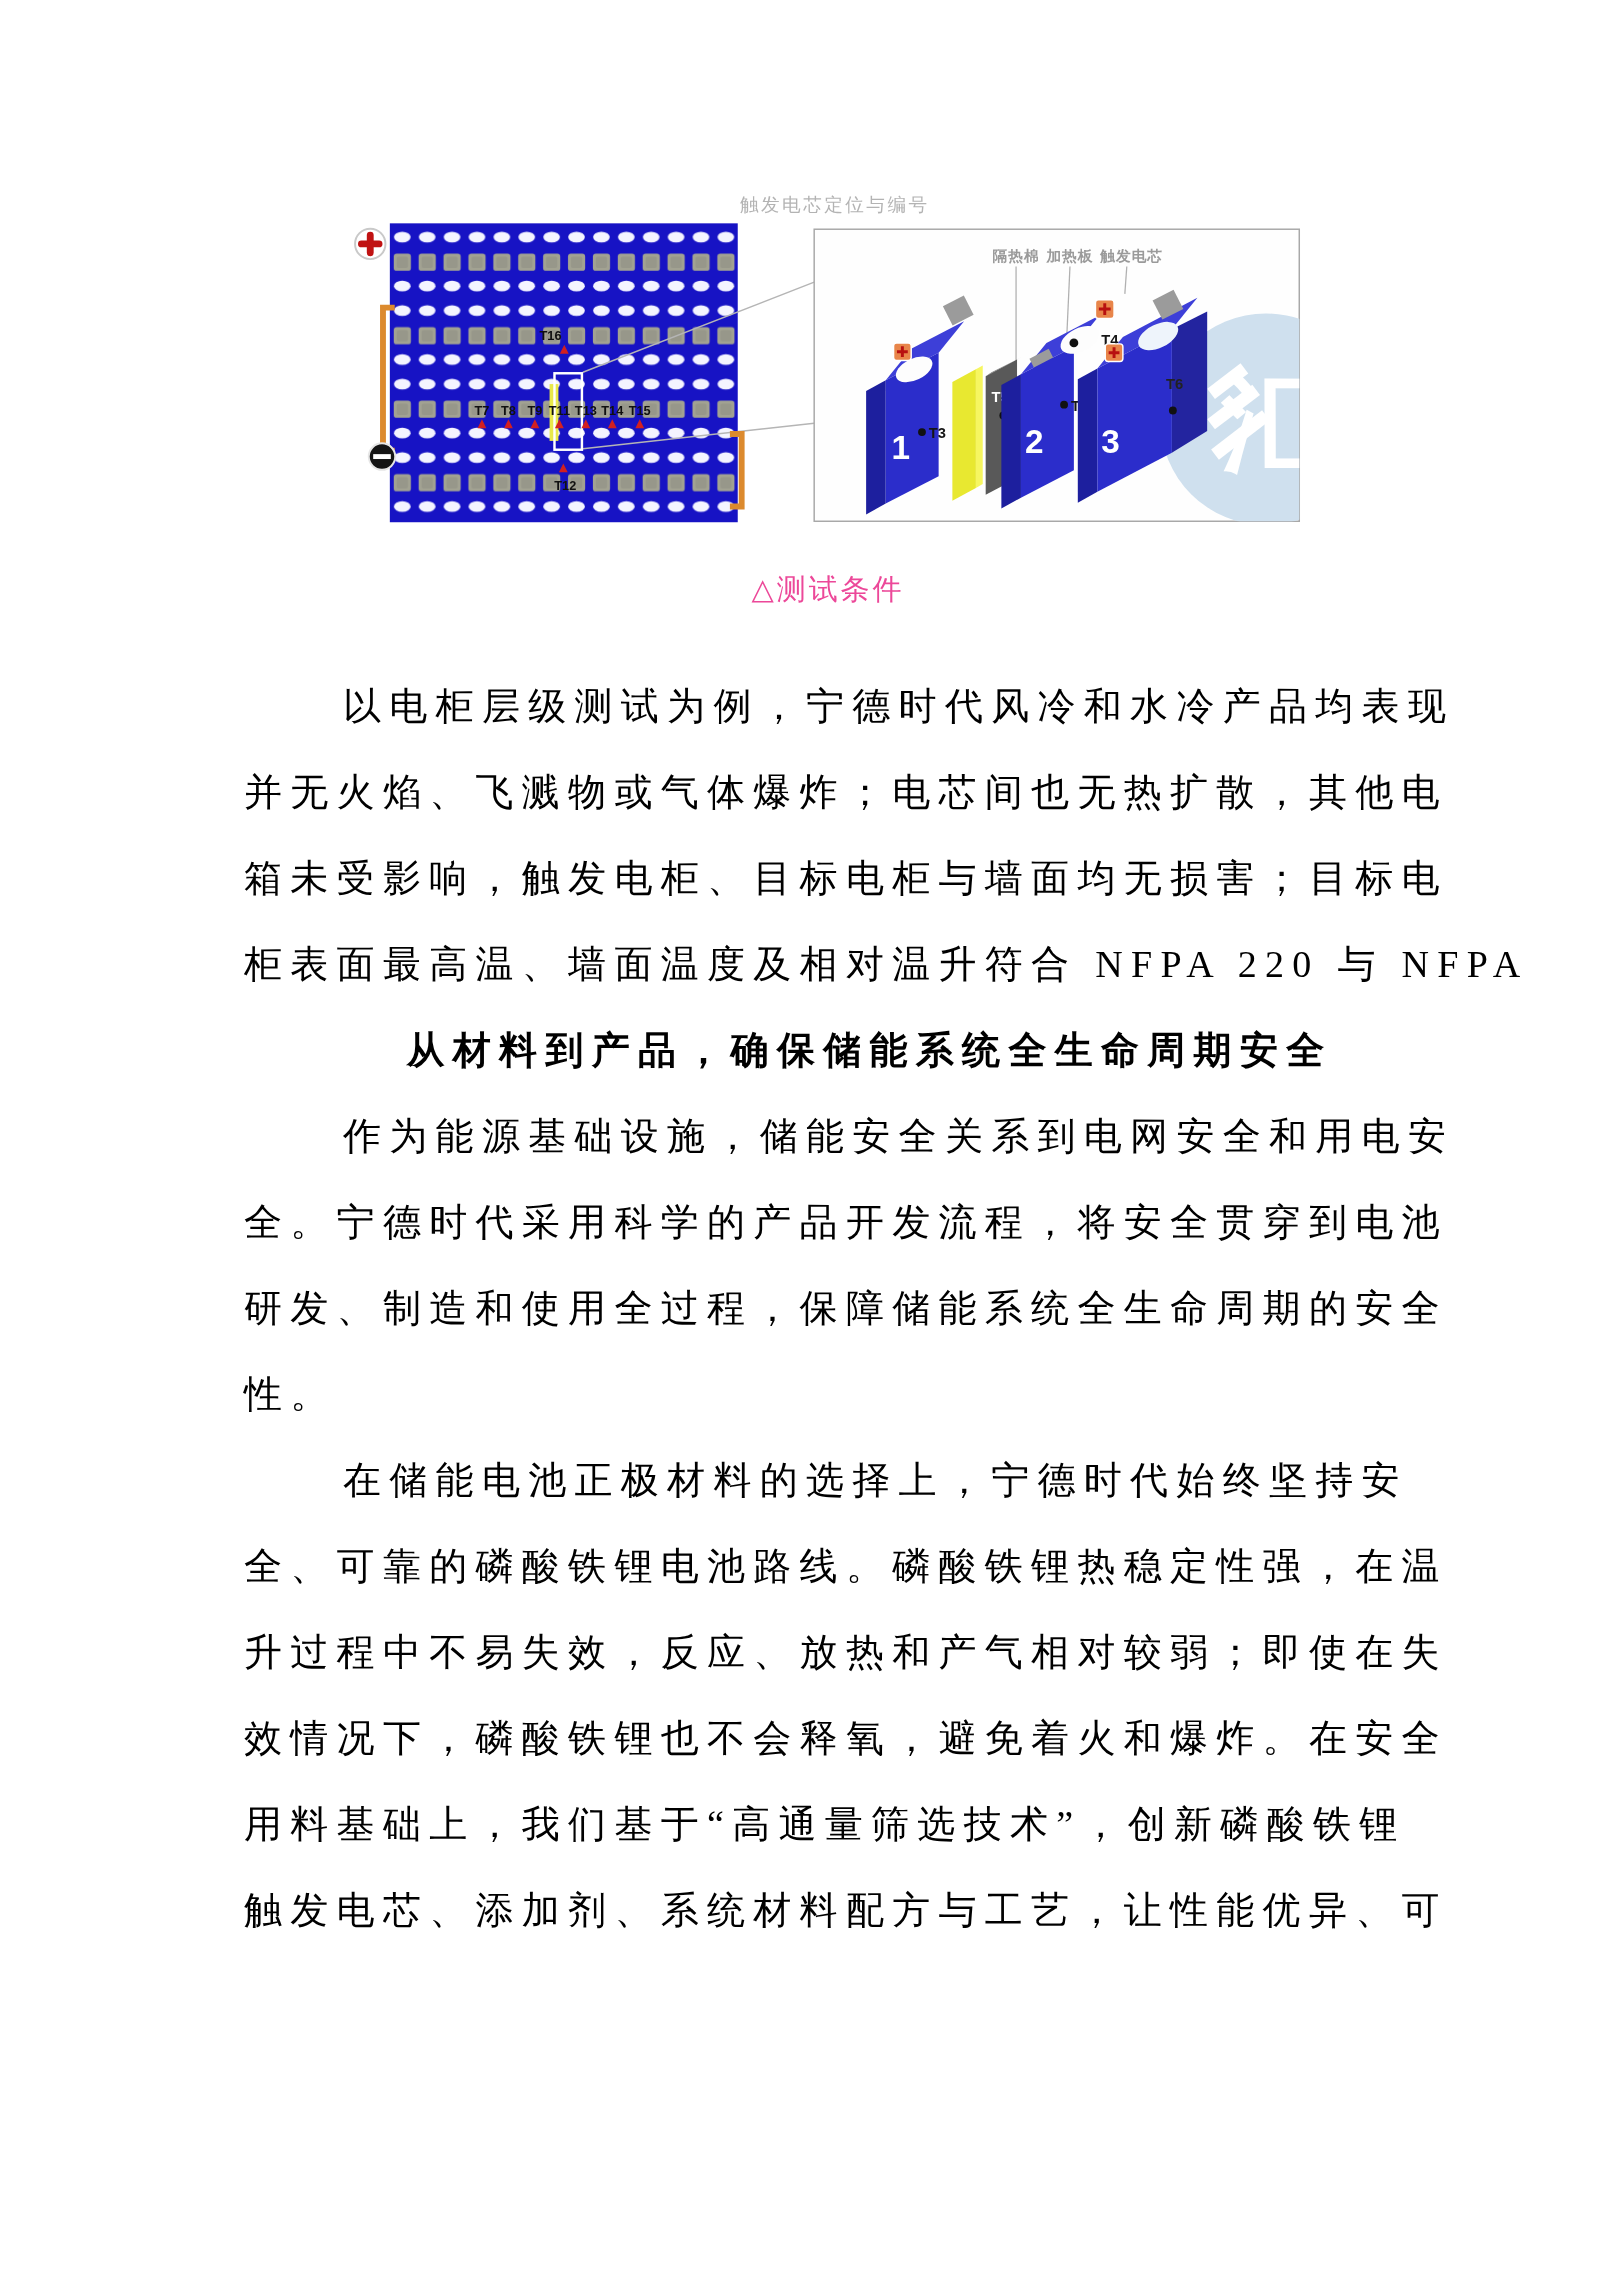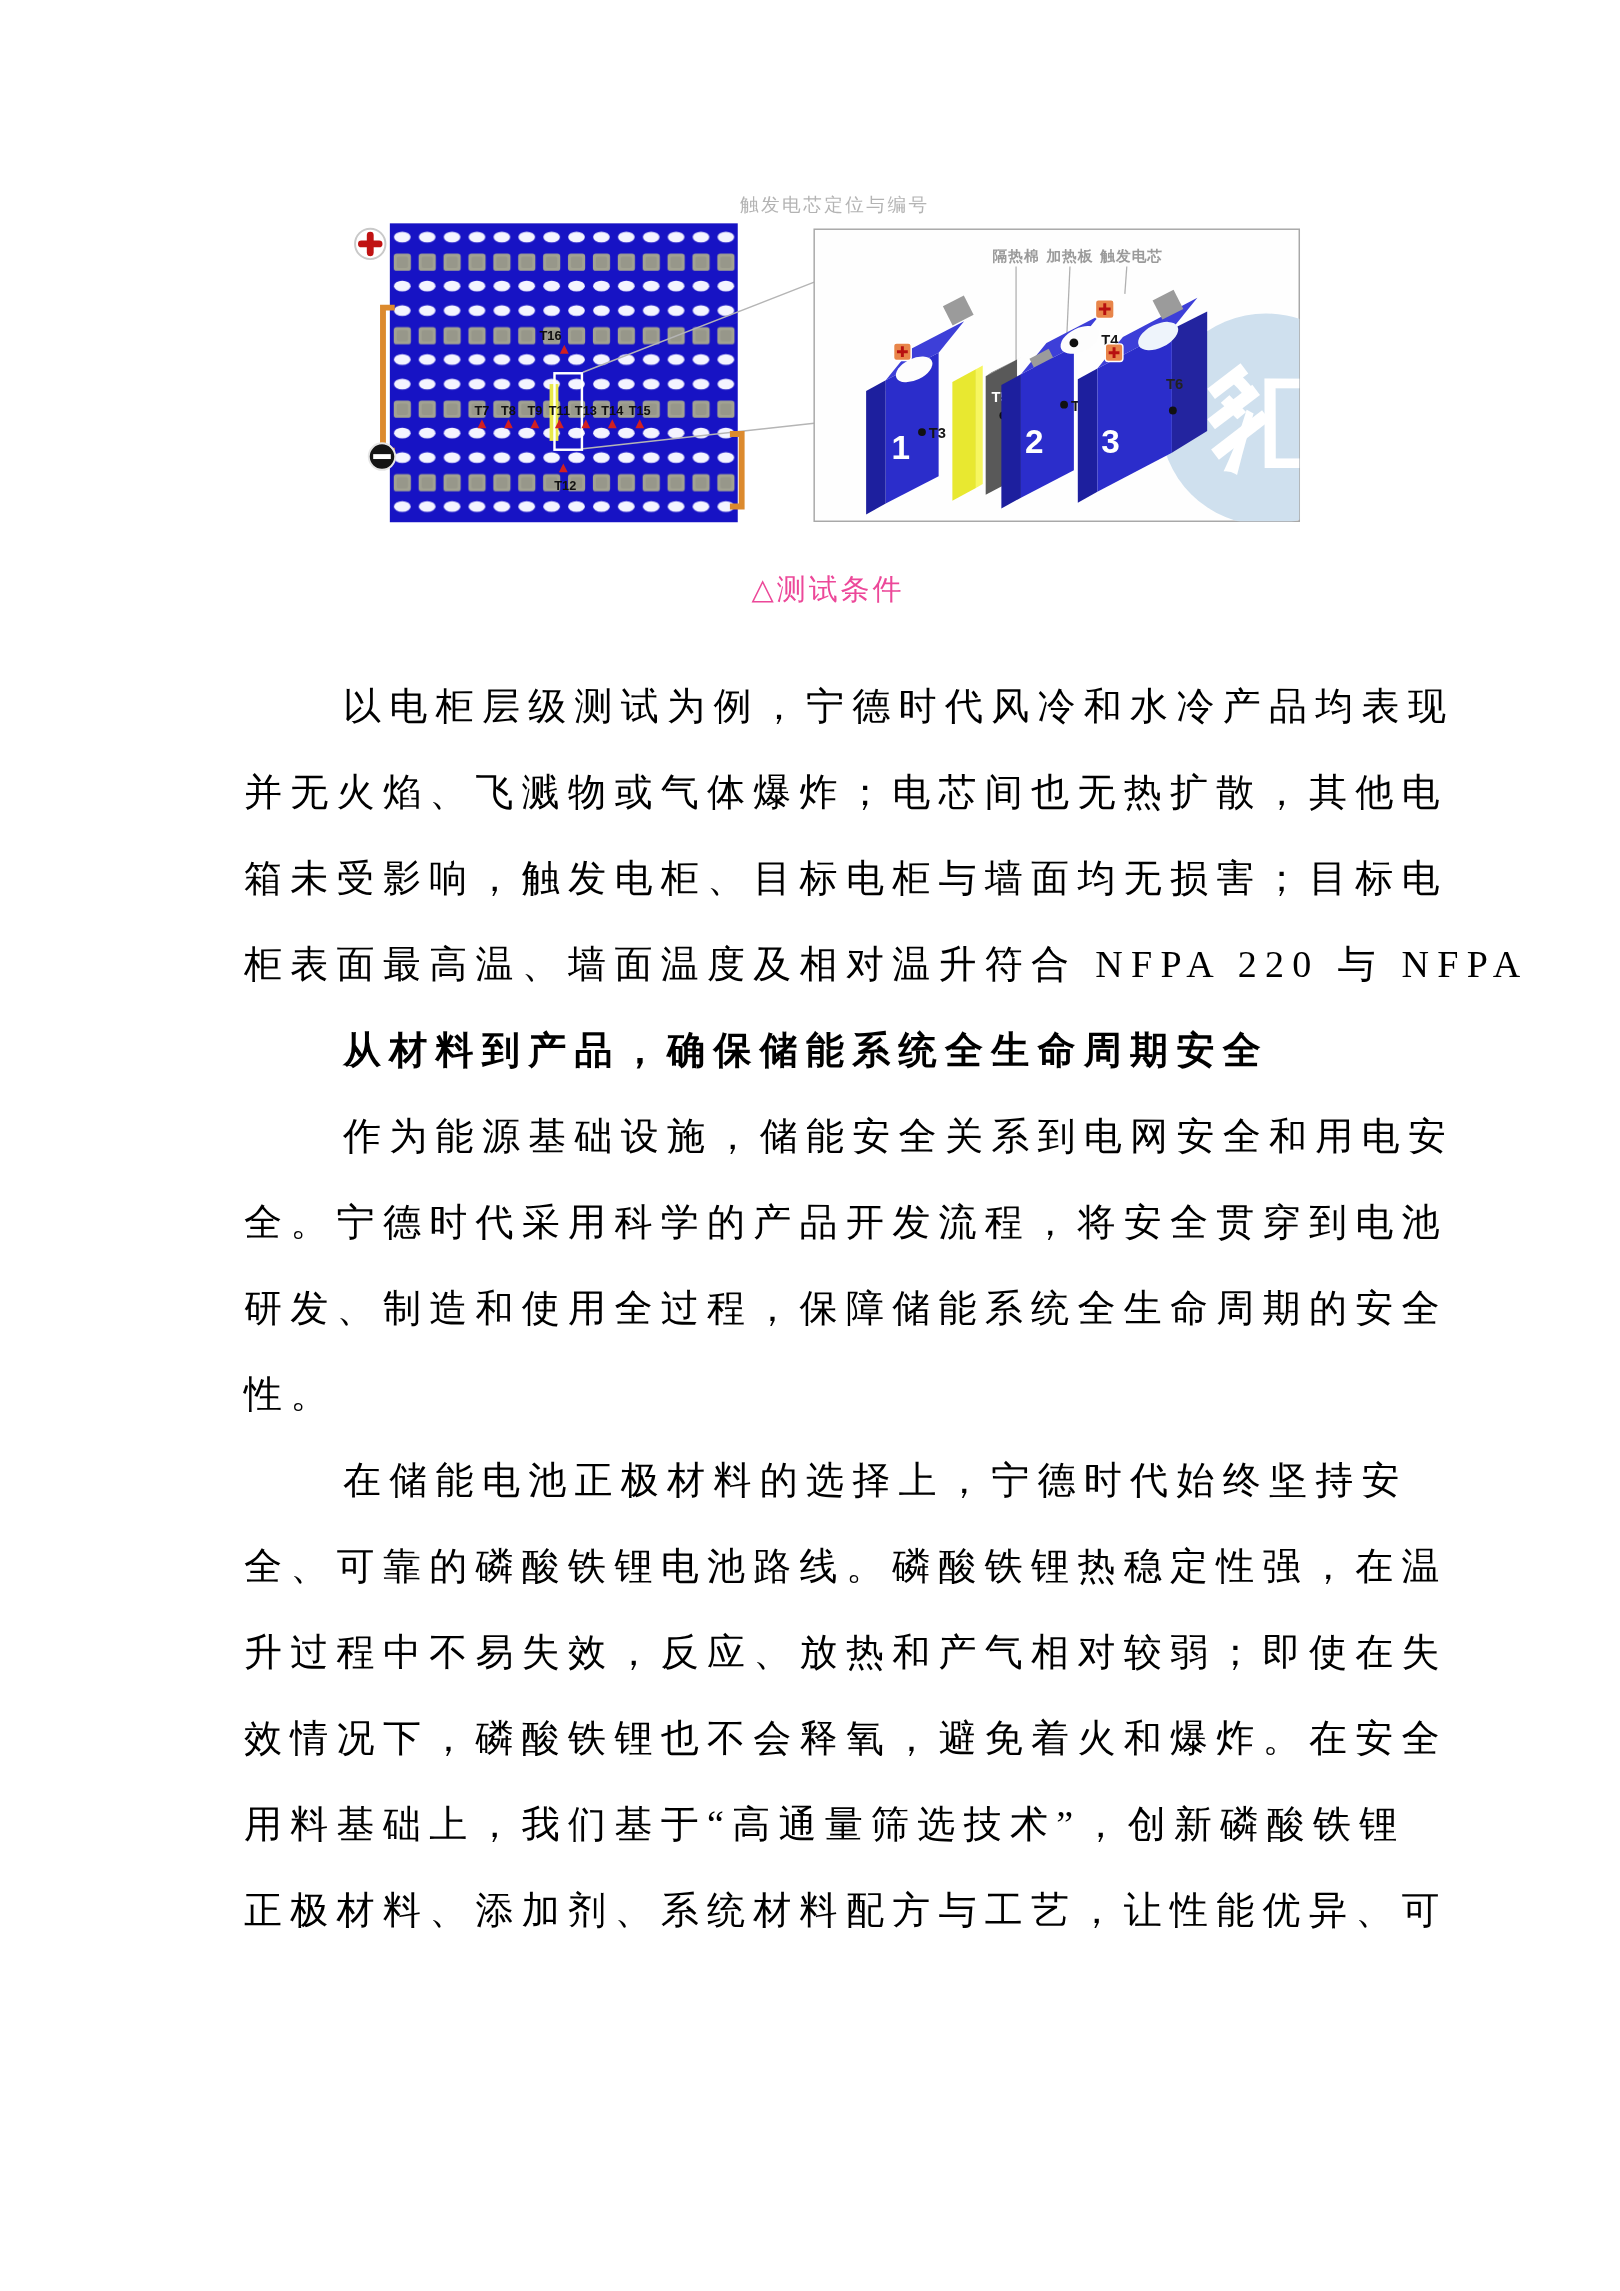--- a/index.html
+++ b/index.html
@@ -13,21 +13,21 @@
     font-family:"Liberation Sans","DejaVu Sans",sans-serif;
     font-size:29px;color:#ec4899;letter-spacing:2.9px;
   }
   #lines{position:absolute;left:244px;top:663px;width:1152px;}
   .line{
     height:86px;line-height:86px;font-size:38px;color:#000;
     letter-spacing:8.3px;white-space:nowrap;
     font-family:"Liberation Serif","DejaVu Serif",serif;
   }
   .line.indent{padding-left:99px;}
-  .line.bold{font-weight:bold;}
+  .line.bold{font-weight:bold;text-align:center;}
   svg text{font-family:"Liberation Sans","DejaVu Sans",sans-serif;}
   .t-label{font-size:13px;font-weight:bold;fill:#101010;}
   .sensor-label{font-size:15px;font-weight:bold;fill:#161616;}
   .cell-number{font-size:34px;font-weight:bold;fill:#ffffff;}
   .legend-label{font-size:15px;font-weight:bold;fill:#9a9a9a;letter-spacing:1px;}
   .top-note{font-size:19px;fill:#b3b3b3;letter-spacing:2.5px;filter:blur(0.7px);}
 </style>
 </head>
 <body>
 
@@ -189,15 +189,15 @@
     <div class="line indent bold">从材料到产品，确保储能系统全生命周期安全</div>
     <div class="line indent">作为能源基础设施，储能安全关系到电网安全和用电安</div>
     <div class="line">全。宁德时代采用科学的产品开发流程，将安全贯穿到电池</div>
     <div class="line">研发、制造和使用全过程，保障储能系统全生命周期的安全</div>
     <div class="line">性。</div>
     <div class="line indent">在储能电池正极材料的选择上，宁德时代始终坚持安</div>
     <div class="line">全、可靠的磷酸铁锂电池路线。磷酸铁锂热稳定性强，在温</div>
     <div class="line">升过程中不易失效，反应、放热和产气相对较弱；即使在失</div>
     <div class="line">效情况下，磷酸铁锂也不会释氧，避免着火和爆炸。在安全</div>
     <div class="line">用料基础上，我们基于“高通量筛选技术”，创新磷酸铁锂</div>
-    <div class="line">正极材料、添加剂、系统材料配方与工艺，让性能优异、可</div>
+    <div class="line">触发电芯、添加剂、系统材料配方与工艺，让性能优异、可</div>
   </div>
 
 
 </body></html>

